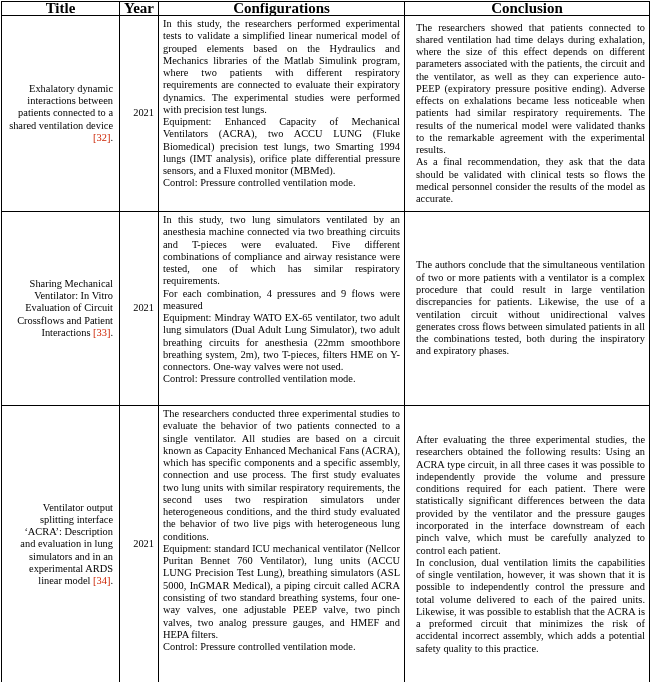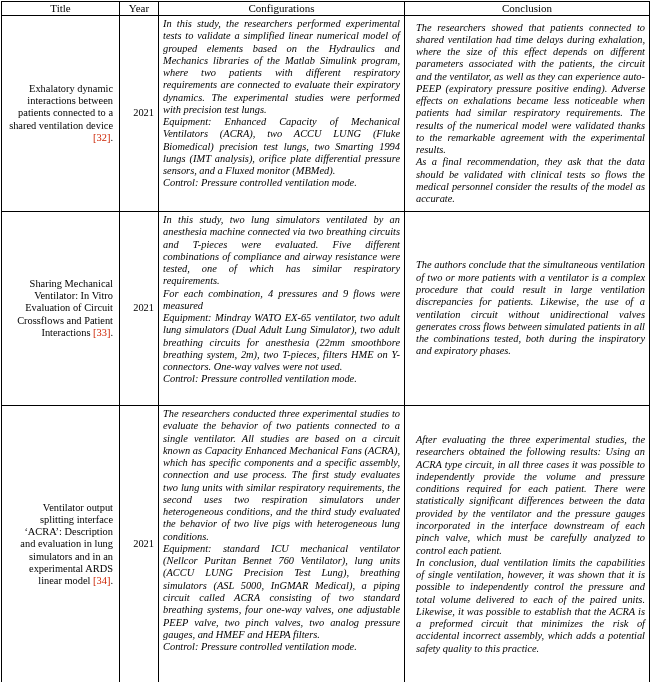--- a/index.html
+++ b/index.html
@@ -14,22 +14,22 @@
     width: 648px;
     border-collapse: collapse;
     table-layout: fixed;
   }
   .review-table th, .review-table td {
     border: 1px solid #000000;
     vertical-align: top;
     overflow: hidden;
   }
   .review-table th {
-    font-size: 11px;
-    font-weight: normal;
+    font-size: 15px;
+    font-weight: bold;
     text-align: center;
     padding: 0 2px;
     height: 14px;
     line-height: 13px;
   }
   .review-table td {
     font-size: 10.4px;
     line-height: 1.18;
     padding: 2px 4px;
   }
@@ -37,21 +37,21 @@
     text-align: right;
     vertical-align: middle;
     padding: 2px 6px;
   }
   td.year-cell {
     text-align: right;
     vertical-align: middle;
   }
   td.config-cell { vertical-align: top; }
   td.conclusion-cell { vertical-align: middle; padding-left: 11px; }
-  .para { text-align: justify; font-style: italic; }
+  .para { text-align: justify; }
   .ref { color: #cc2200; }
   tr.row-1 { height: 196px; }
   tr.row-2 { height: 194px; }
   tr.row-3 { height: 278px; }
 </style>
 </head>
 <body>
 
 <div class="page">
   <table class="review-table">

